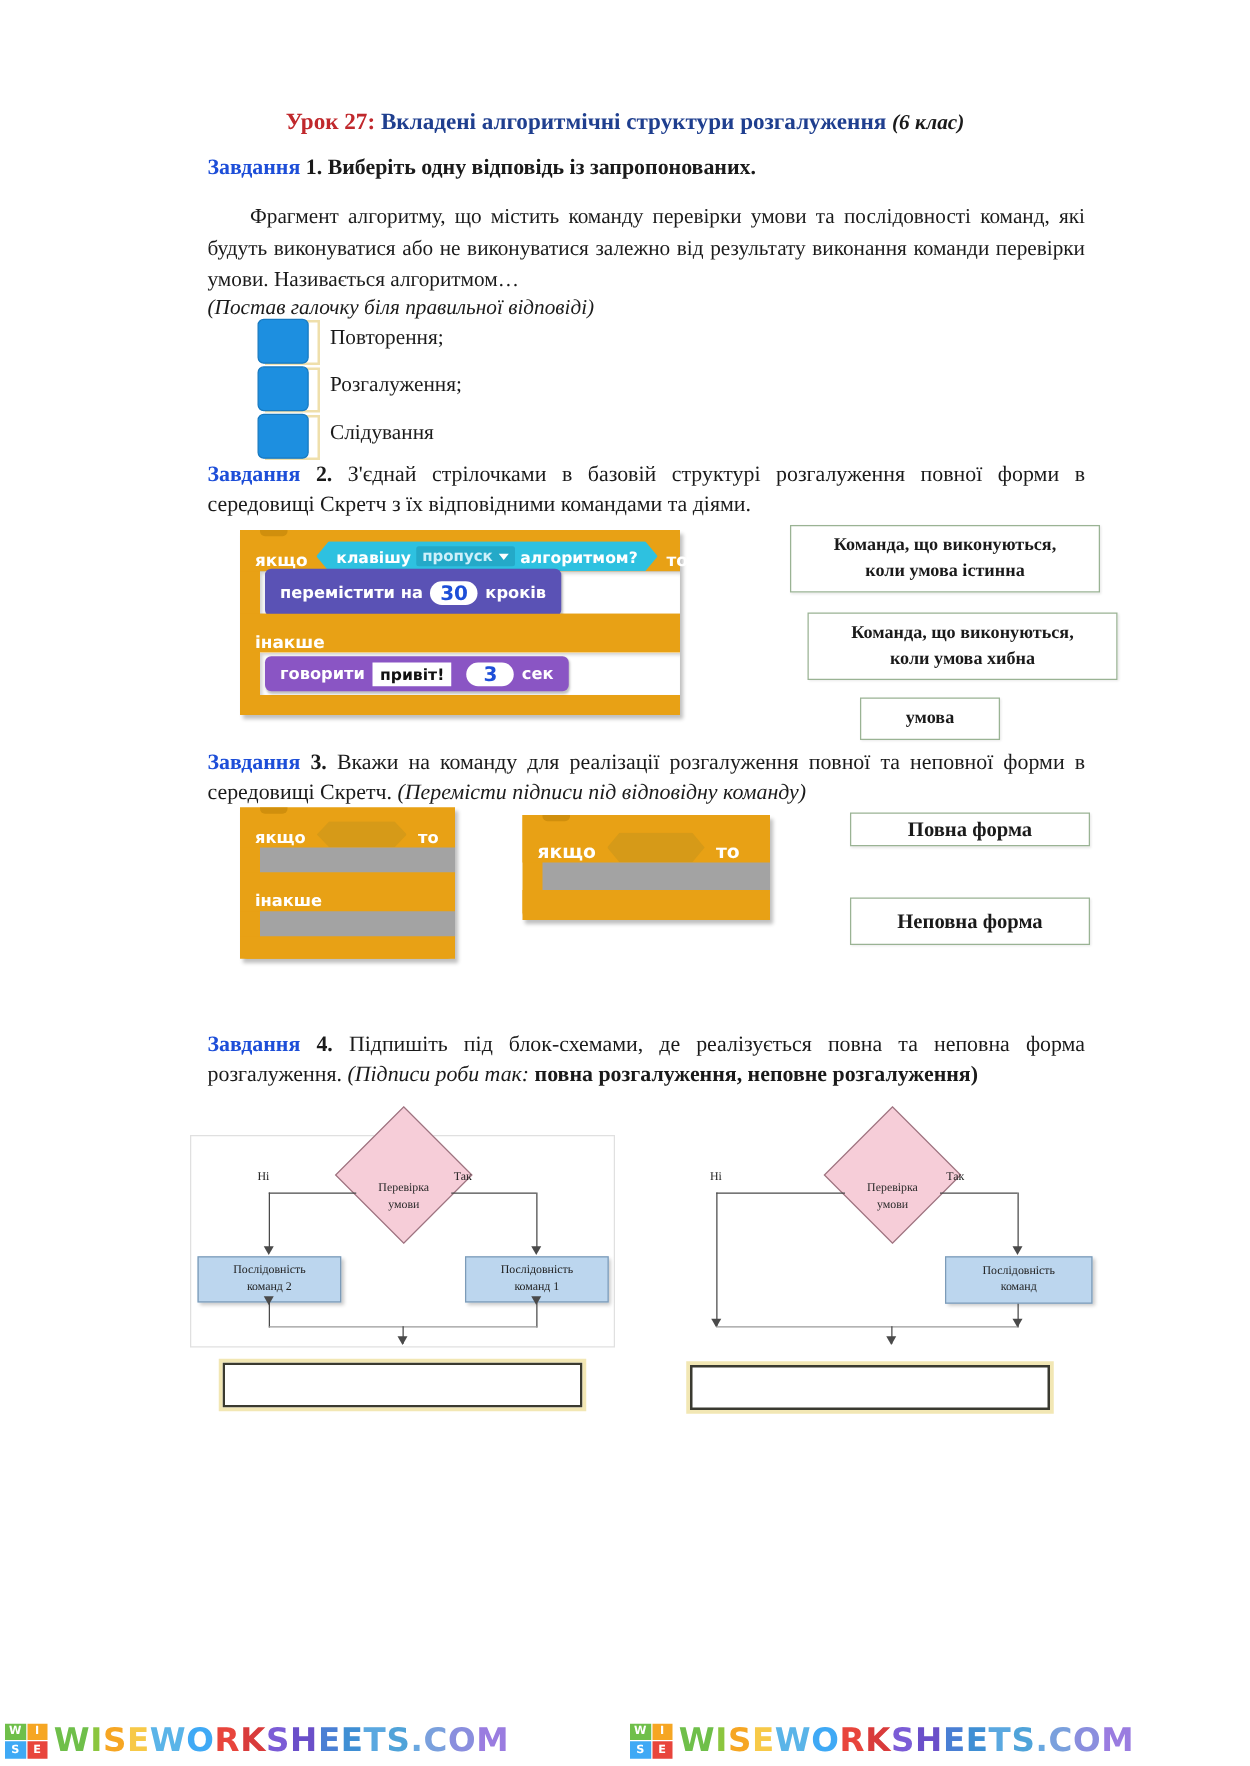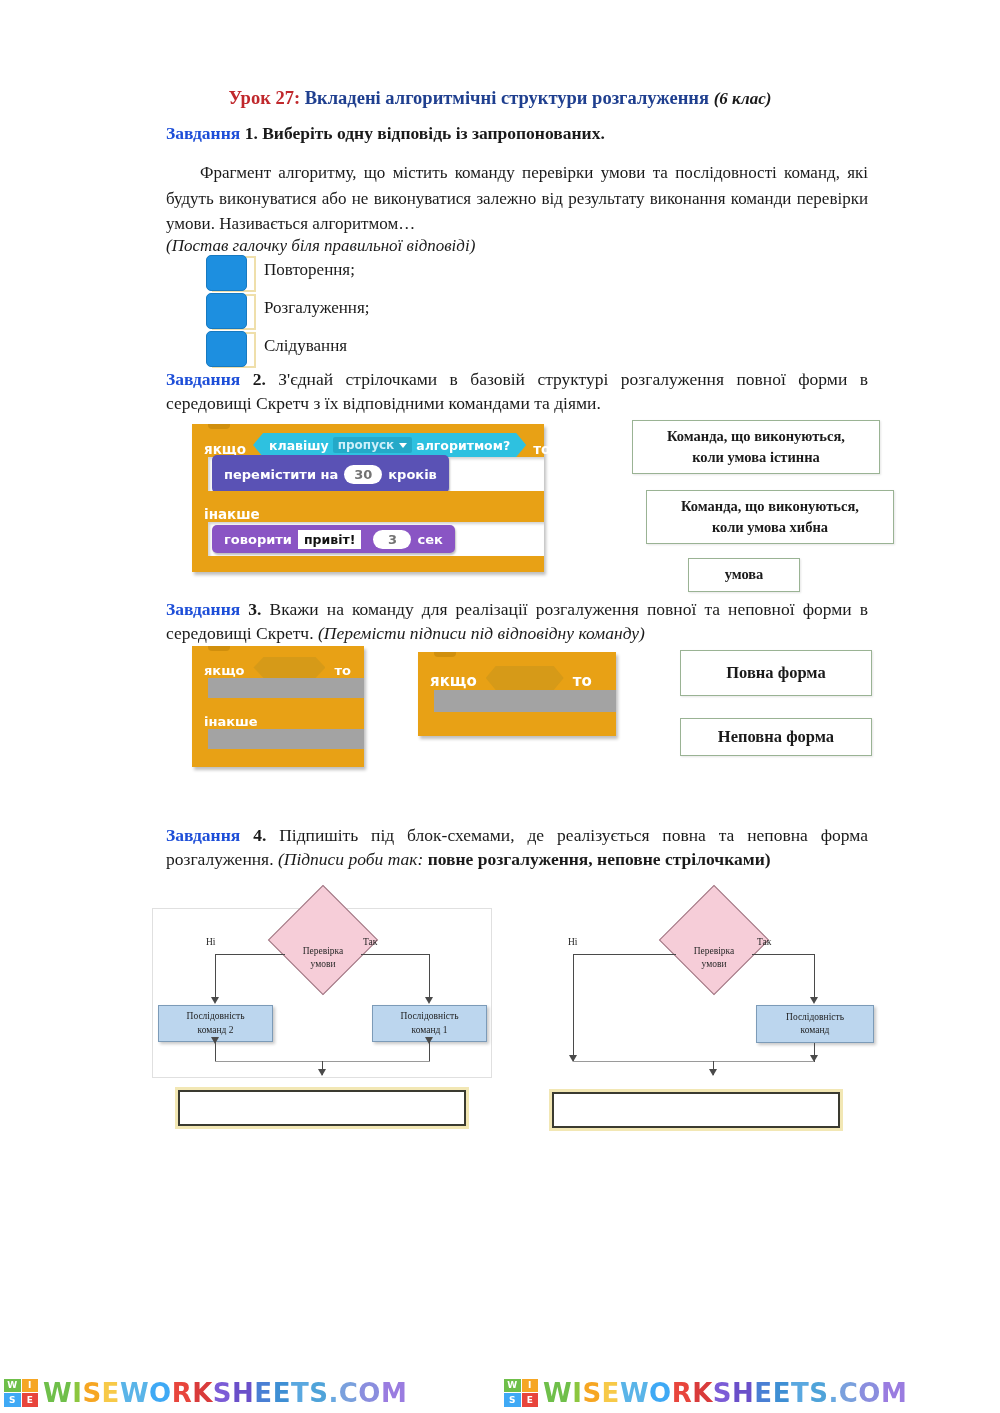--- a/index.html
+++ b/index.html
@@ -217,23 +217,23 @@
     box-shadow: 1px 2px 2px rgba(0,0,0,0.25);
     white-space: nowrap;
   }
   .sb-oval {
     display: inline-flex;
     align-items: center;
     justify-content: center;
     min-width: 24px;
     height: 19px;
     background: #ffffff;
-    color: #737373;
+    color: #1d4ed8;
     border-radius: 10px;
-    font-size: 13px;
+    font-size: 16px;
     padding: 0 7px;
     margin: 0 6px;
   }
   .sb-text {
     display: inline-flex;
     align-items: center;
     height: 19px;
     background: #ffffff;
     color: #111111;
     font-size: 12.5px;
@@ -501,33 +501,33 @@
         <div class="sb-notch"></div>
         <span>якщо</span>
         <span class="sb-hex-empty" style="width:78px; height:24px;"></span>
         <span>то</span>
       </div>
       <div class="sb-mouth-empty" style="height:22px;"></div>
       <div class="sb-bottom" style="height:24px;"></div>
     </div>
   </div>
 
-  <div class="gcard big" style="left:680px; top:650px; width:192px; height:46px;">
+  <div class="gcard big" style="left:680px; top:650px; width:192px; height:27px;">
     <div>Повна форма</div>
   </div>
   <div class="gcard big" style="left:680px; top:718px; width:192px; height:38px;">
     <div>Неповна форма</div>
   </div>
 
   <div class="task-head" style="left:166px; top:824px; width:702px; text-align:justify;">
     <span class="task-label">Завдання</span>
     <span class="task-num">4.</span>
     <span class="task-text" style="font-weight:normal;">Підпишіть під блок-схемами, де реалізується повна та неповна форма розгалуження.</span>
     <span class="task-text ital" style="font-weight:normal;">(Підписи роби так:</span>
-    <span class="task-text">повне розгалуження, неповне стрілочками)</span>
+    <span class="task-text">повна розгалуження, неповне розгалуження)</span>
   </div>
 
   <div class="fc-frame" style="left:152px; top:908px; width:340px; height:170px;">
     <div class="fc" style="left:0; top:0; width:340px; height:170px;">
 
       <div class="fline v" style="left:169px; top:0px; height:24px;"></div>
       <div class="arrowdown" style="left:165px; top:22px;"></div>
 
       <div class="diamond" style="left:131px; top:-8px; width:78px; height:78px;"></div>
       <div class="diamond-label" style="left:125px; top:36px; width:90px;">

